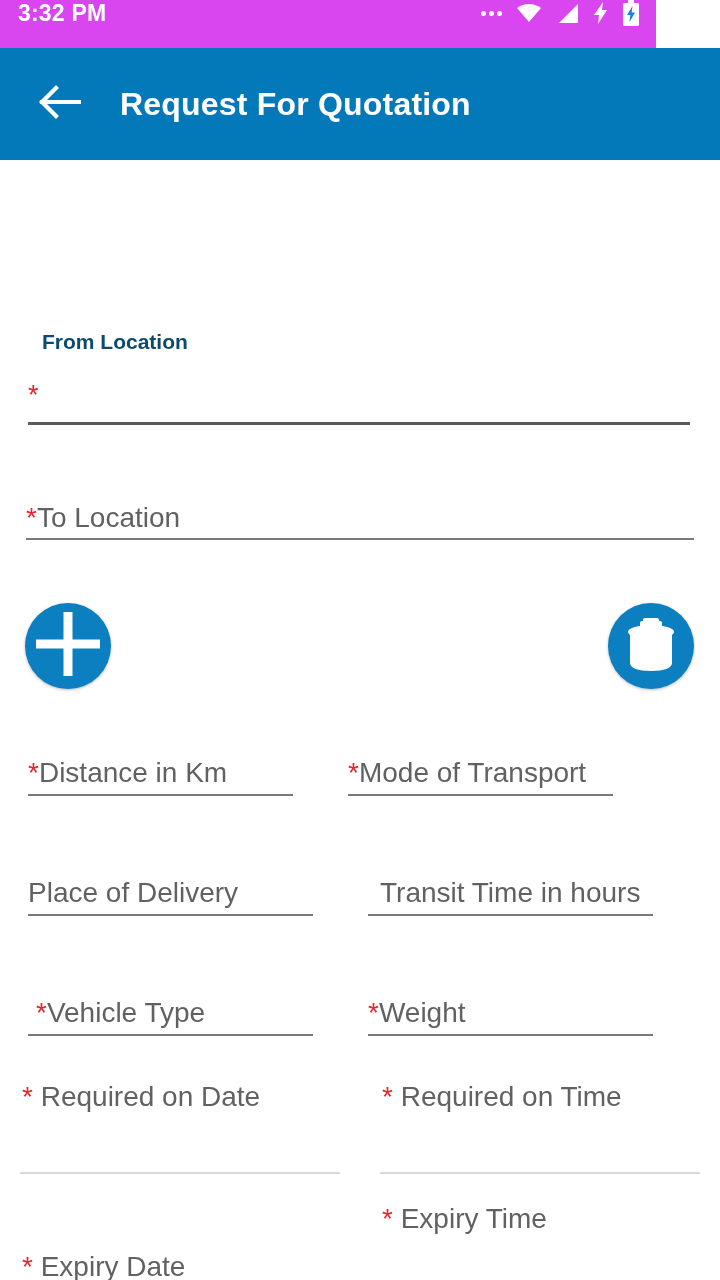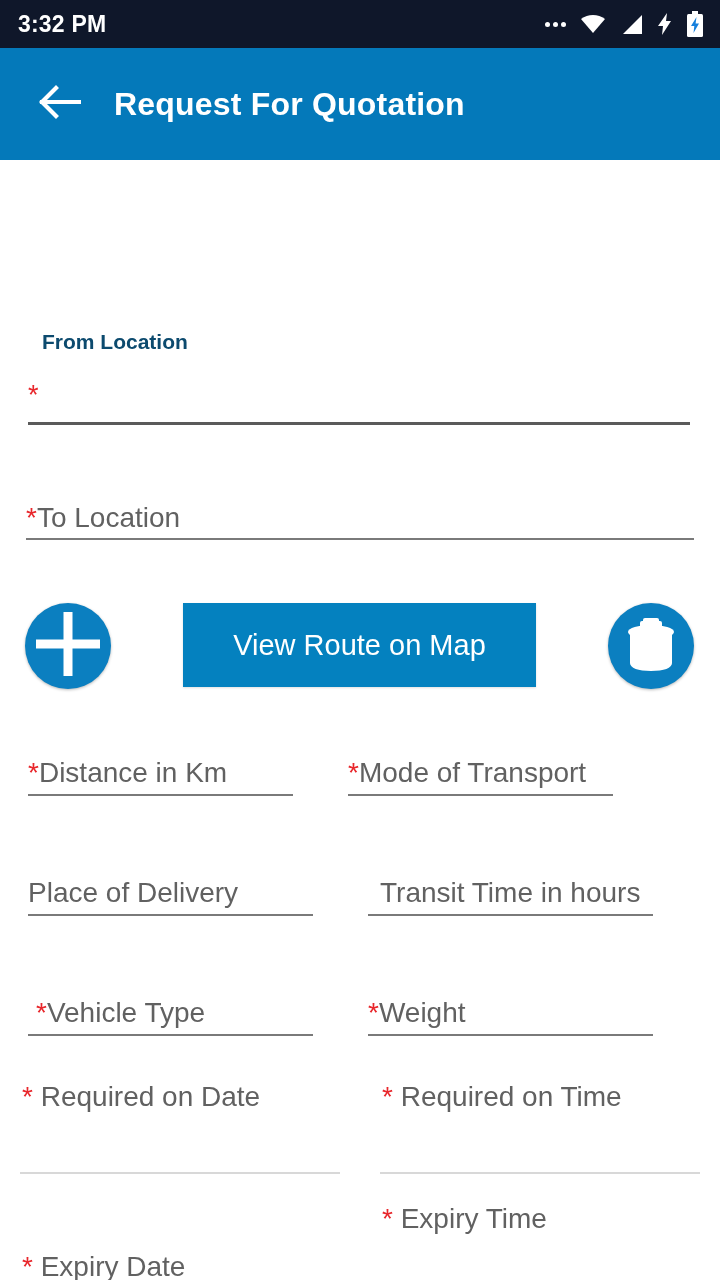--- a/index.html
+++ b/index.html
@@ -6,22 +6,22 @@
   html, body {
     width:720px; height:1280px;
     background:#ffffff;
     font-family:"Liberation Sans", sans-serif;
     overflow:hidden;
   }
   #app { position:relative; width:720px; height:1280px; background:#fff; }
 
   
   .statusbar{
-    position:absolute; left:0; top:0; width:720px; height:48px;
-    background:#0f172a; display:flex; align-items:center;
+    position:absolute; left:0; top:0; width:656px; height:48px;
+    background:#d946ef; display:flex; align-items:flex-start;
     padding:0 16px 0 18px;
   }
   .sb-time{ color:#ffffff; font-size:23px; font-weight:bold; letter-spacing:.2px;
             font-family:"Liberation Sans", sans-serif; }
   .sb-right{ margin-left:auto; display:flex; align-items:center; gap:14px; }
   .sb-dots{ display:flex; gap:3px; align-items:center; }
   .sb-dots i{ width:5px; height:5px; border-radius:50%; background:#fff; display:block; }
   .sb-wifi{ width:26px; height:20px; position:relative; }
   .sb-wifi svg{ display:block; }
   .sb-sig{ width:24px; height:21px; }
@@ -29,21 +29,21 @@
   .sb-batt{ width:18px; height:26px; position:relative; }
 
   
   .appbar{
     position:absolute; left:0; top:48px; width:720px; height:112px;
     background:#0479BA; display:flex; align-items:center;
   }
   .back-btn{ width:72px; height:72px; margin-left:24px; display:flex;
              align-items:center; justify-content:center; cursor:pointer; }
   .appbar-title{
-    color:#ffffff; font-size:32px; font-weight:bold; margin-left:18px;
+    color:#ffffff; font-size:32px; font-weight:bold; margin-left:24px;
     letter-spacing:.2px; white-space:nowrap;
   }
 
   
   .content{ position:absolute; left:0; top:160px; width:720px; height:1120px; background:#fff; }
 
   .req{ color:#E8272C; }
   .fl-label{
     position:absolute; left:42px; top:170px; font-size:21px; color:#0c4a6e;font-weight:bold;
   }
@@ -136,21 +136,20 @@
 
     <div class="icon-circle" id="add-btn" style="left:25px; top:443px; width:86px; height:86px;">
       <span>
         <svg width="68" height="68" viewBox="0 0 68 68">
           <rect x="29.5" y="2" width="9" height="64" fill="#fff"></rect>
           <rect x="2" y="29.5" width="64" height="9" fill="#fff"></rect>
         </svg>
       </span>
     </div>
 
-    <button class="btn-flat" id="view-route">View Route on Map</button>
 
     <div class="icon-circle" id="del-btn" style="left:608px; top:443px; width:86px; height:86px;">
       <span>
         <svg width="52" height="56" viewBox="0 0 52 56">
           <rect x="18" y="2" width="16" height="9" rx="2" fill="#fff"></rect>
           <rect x="15" y="5" width="22" height="8" rx="2" fill="#fff"></rect>
           <ellipse cx="26" cy="16" rx="23" ry="7" fill="#fff"></ellipse>
           <path d="M5 16 L5 47 C5 52 13 55 26 55 C39 55 47 52 47 47 L47 16 Z" fill="#fff"></path>
         </svg>
       </span>

